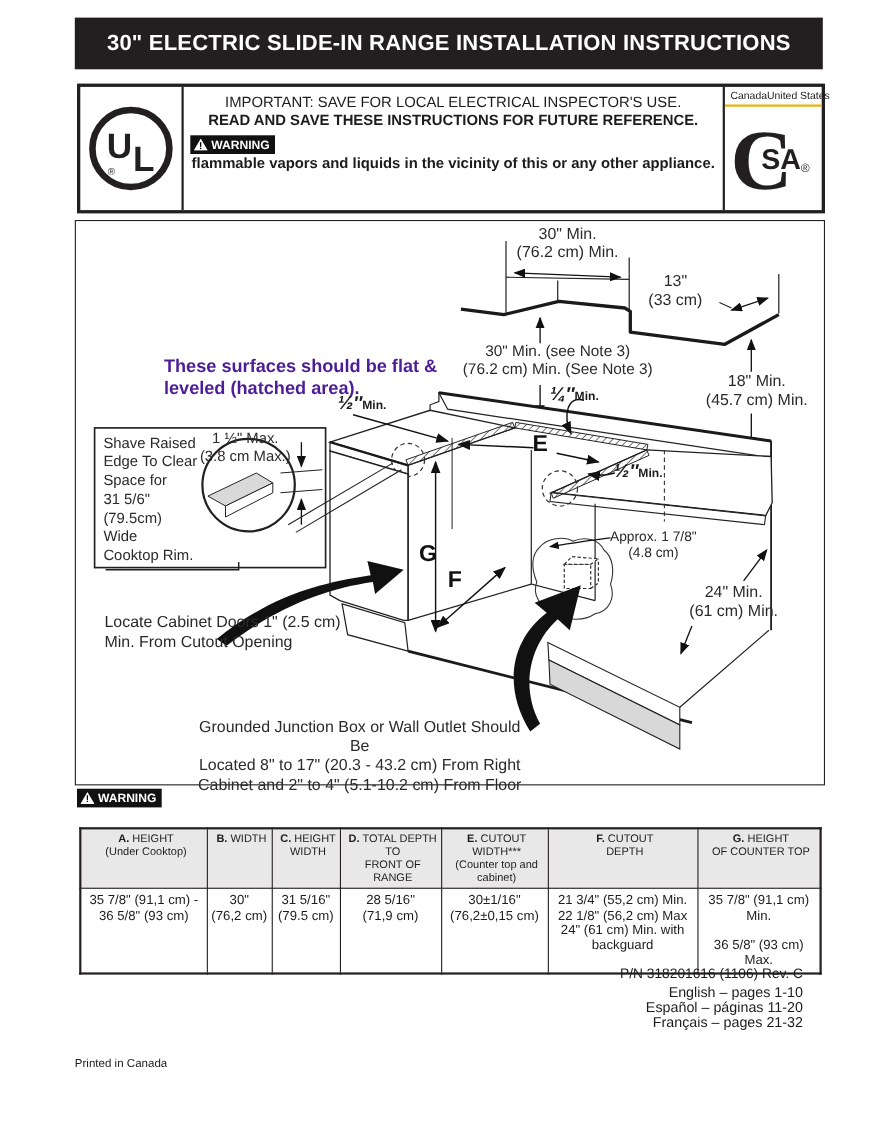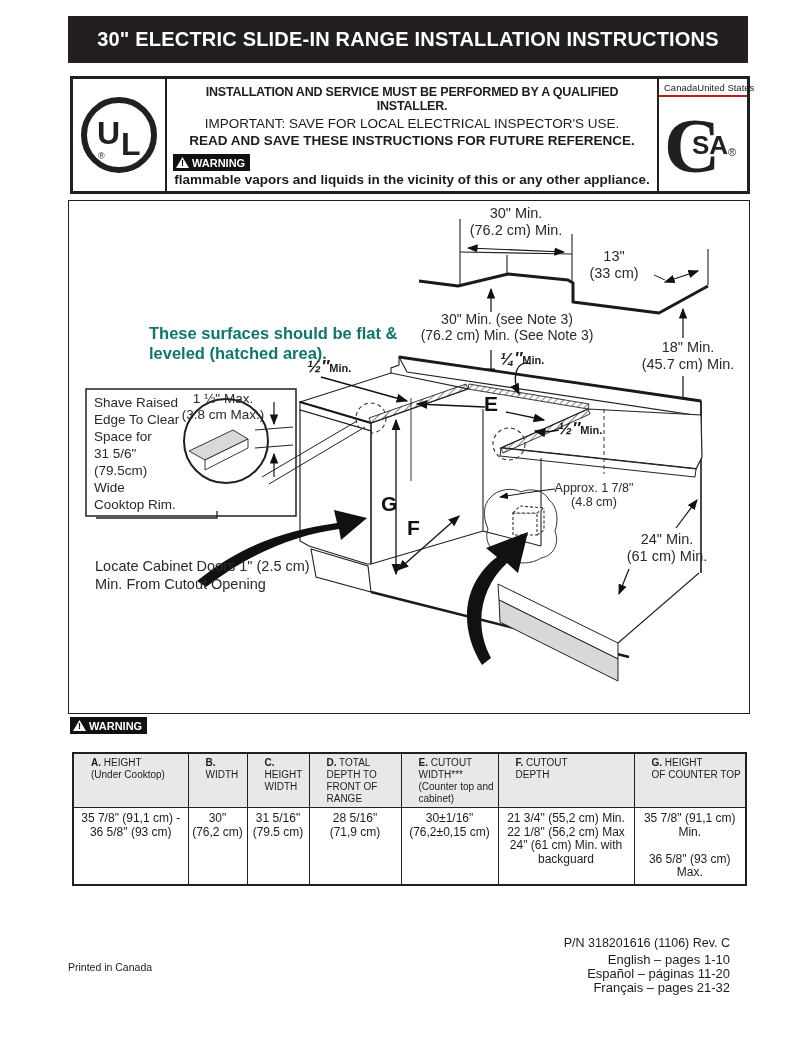--- a/index.html
+++ b/index.html
@@ -25,32 +25,32 @@
   .ib-warnrow { display:flex; gap:6px; margin-top:6px; font-weight:bold; font-size:13.5px;
     text-align:left; align-items:center; }
   .ib-line5 { font-weight:bold; font-size:13.5px; text-align:center; margin-top:1px; }
   .warn-badge { background:#111; color:#fff; font-weight:bold; font-size:11px;
     padding:1px 5px 1px 3px; display:inline-flex; align-items:center; gap:3px; height:15px;
     flex:0 0 auto; }
   .warn-tri { width:13px; height:11px; background:#fff; color:#000; font-size:9px;
     line-height:12px; text-align:center; font-weight:bold; display:inline-block;
     clip-path:polygon(50% 0, 100% 100%, 0 100%); }
   .csa-cell { width:88px; border-left:2px solid #231f20; display:flex; flex-direction:column; }
-  .csa-region { font-size:9.5px; padding:3px 0 2px 5px; border-bottom:2px solid #b91c1c;
+  .csa-region { font-size:9.5px; padding:3px 0 2px 5px; border-bottom:2px solid #eab308;
     white-space:nowrap; overflow:visible; }
   .csa-logo-wrap { flex:1; display:flex; align-items:center; justify-content:center; }
 
   
   .diagram-box { position:absolute; left:68px; top:200px; width:680px; height:512px;
     border:1.5px solid #231f20; background:#fff; }
   .diagram-box svg { position:absolute; left:0; top:0; }
   .dlabel { position:absolute; font-size:14.5px; line-height:16.5px; color:#2a2a2a; }
   .ctr { text-align:center; }
   .flat-note { left:80px; top:122px; width:270px; font-weight:bold; font-size:16.5px;
-    line-height:20px; color:#0f766e; }
+    line-height:20px; color:#4c1d95; }
   .dim-top-width { left:352px; top:4px; width:190px; }
   .dim-side-depth { left:500px; top:47px; width:90px; }
   .dim-wall-width { left:340px; top:110px; width:196px; font-size:14px; line-height:16px; }
   .dim-wall-height { left:566px; top:138px; width:106px; }
   .fraclab { position:absolute; }
   .frac { font-weight:bold; font-style:italic; font-size:17px; }
   .fracmin { font-weight:bold; font-size:11px; }
   .half-left { left:238px; top:156px; }
   .quarter-lab { left:431px; top:148px; }
   .half-right { left:489px; top:218px; }
@@ -67,27 +67,27 @@
 
   
   .warning-line { position:absolute; left:70px; top:717px; display:flex; gap:8px;
     align-items:center; font-weight:bold; font-size:14.5px; }
 
   
   .spec-table { position:absolute; left:72px; top:752px; width:673px;
     border-collapse:collapse; border:2px solid #231f20; table-layout:fixed; }
   .spec-table th, .spec-table td { border:1px solid #231f20; }
   .spec-table th { background:#e8e8e8; font-weight:normal; font-size:10px; line-height:12px;
-    padding:3px 1px 2px 17px; vertical-align:top; text-align:left; height:34px; }
+    padding:3px 1px 2px 5px; vertical-align:top; text-align:center; height:34px; }
   .spec-table th b { font-size:10px; }
   .spec-table td { text-align:center; vertical-align:top; padding:4px 1px;
     font-size:12px; line-height:13.5px; height:58px; white-space:pre-line; }
 
   
-  .footer { position:absolute; right:72px; top:936px; text-align:right; }
+  .footer { position:absolute; right:72px; top:878px; text-align:right; }
   .fp { font-size:12.5px; margin-bottom:3px; }
   .fl { font-size:13px; line-height:14px; }
   .printed { position:absolute; left:68px; top:961px; font-size:10.5px; }
 </style>
 </head>
 <body>
 
 <div class="page">
 
   <div class="title-bar">30" ELECTRIC SLIDE-IN RANGE INSTALLATION INSTRUCTIONS</div>
@@ -95,21 +95,20 @@
   <div class="info-box">
     <div class="ul-cell">
       <svg width="80" height="88" viewBox="0 0 80 88">
         <circle cx="40" cy="44" r="35" fill="none" stroke="#231f20" stroke-width="6"></circle>
         <text x="18" y="53" font-family="Liberation Sans, sans-serif" font-size="32" font-weight="bold" fill="#231f20">U</text>
         <text x="42" y="64" font-family="Liberation Sans, sans-serif" font-size="32" font-weight="bold" fill="#231f20">L</text>
         <text x="19" y="68" font-family="Liberation Sans, sans-serif" font-size="9" fill="#231f20">®</text>
       </svg>
     </div>
     <div class="center-cell">
-      <div class="ib-line1">INSTALLATION AND SERVICE MUST BE PERFORMED BY A QUALIFIED INSTALLER.</div>
       <div class="ib-line2">IMPORTANT: SAVE FOR LOCAL ELECTRICAL INSPECTOR'S USE.</div>
       <div class="ib-line3">READ AND SAVE THESE INSTRUCTIONS FOR FUTURE REFERENCE.</div>
       <div class="ib-warnrow">
         <span class="warn-badge">
             <span class="warn-tri">!</span>
             <span>WARNING</span>
           </span>
       </div>
       <div class="ib-line5">flammable vapors and liquids in the vicinity of this or any other appliance.</div>
     </div>
@@ -242,20 +241,23 @@
 Edge To Clear
 Space for
 31 5/6"
 (79.5cm)
 Wide
 Cooktop Rim.</div>
     <div class="dlabel callout-dim ctr pre">1 ½" Max.
 (3.8 cm Max.)</div>
     <div class="dlabel cabinet-doors pre">Locate Cabinet Doors 1" (2.5 cm)
 Min. From Cutout Opening</div>
+    <div class="dlabel junction-note ctr pre">Grounded Junction Box or Wall Outlet Should Be
+Located 8" to 17" (20.3 - 43.2 cm) From Right
+Cabinet and 2" to 4" (5.1-10.2 cm) From Floor</div>
   </div>
 
   <div class="warning-line">
     <span class="warn-badge">
         <span class="warn-tri">!</span>
         <span>WARNING</span>
       </span>
   </div>
 
   <table class="spec-table">

